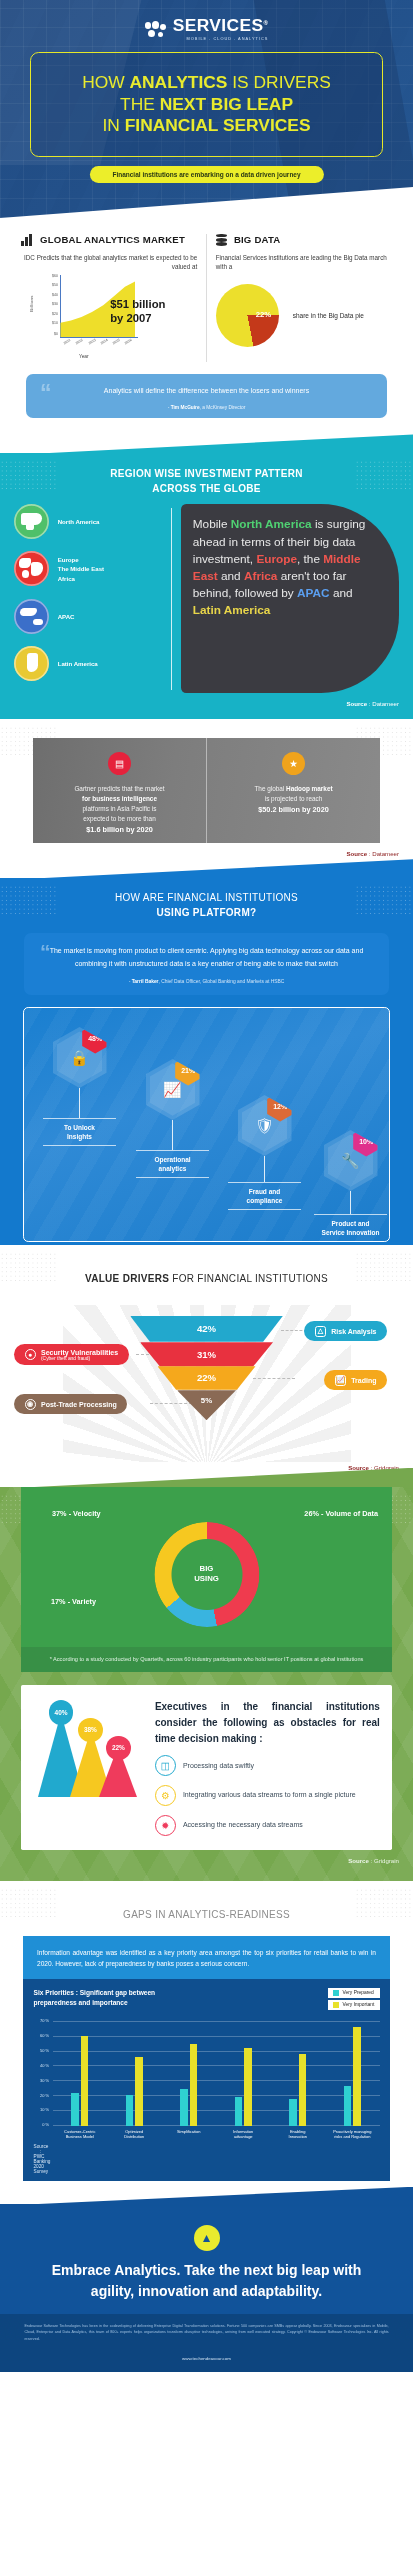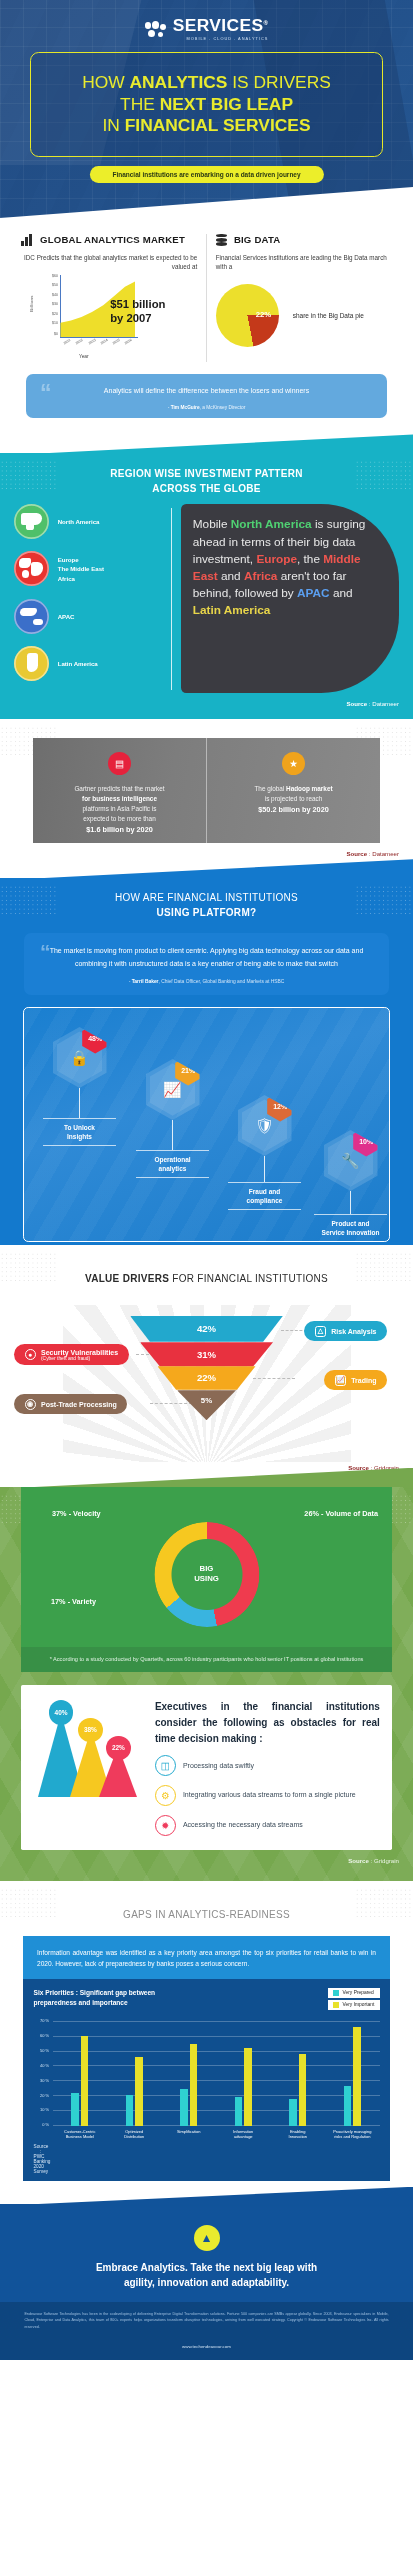--- a/index.html
+++ b/index.html
@@ -284,21 +284,21 @@
   .xlabels{ display:flex; padding-left:19px; margin-top:2.6px;}
   .xlab{ flex:1; font-size:4px; color:#fff; text-align:center; line-height:1.35; }
   .src.bar{ text-align:right; font-size:4.7px; color:#d7e6f5; padding:5.2px 0 0;}
 
   
   .s-footer{ position:relative; background:#11539a; margin-top:14px; padding:21px 0 12.2px; text-align:center;}
   .slant-top-navy{ position:absolute; top:-17.4px; left:0; width:413px; height:19px; background:#11539a;
                    clip-path:polygon(0 100%, 100% 0, 100% 100%, 0 100%); }
   .foot-ic{ width:26px;height:26px;border-radius:50%; background:#e9eb2e; margin:0 auto 8.7px;
             display:flex;align-items:center;justify-content:center; font-size:12.2px; color:#11539a;}
-  .foot-cta{ color:#fff; font-size:10px; font-weight:bold; line-height:1.5; padding:0 35px;}
+  .foot-cta{ color:#fff; font-size:14px; font-weight:bold; line-height:1.5; padding:0 35px;}
   .foot-legal{ background:#0d457f; color:#9fc0e0; font-size:3.7px; line-height:1.75;
                padding:8.7px 24.4px; text-align:justify; }
   .foot-url{ text-align:center; color:#cfe2f3; font-size:4.4px; padding-top:4.4px; }
 </style>
 </head>
 <body>
 
 <div class="page">
 
   <section class="hero">

